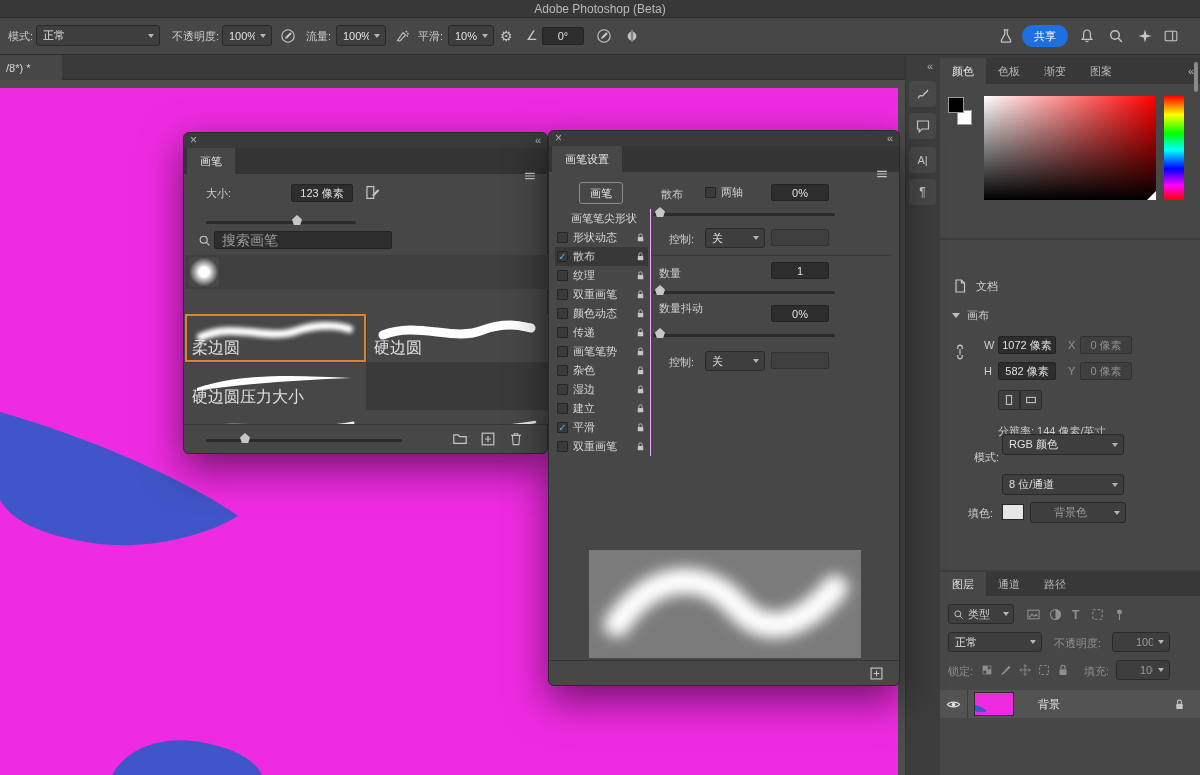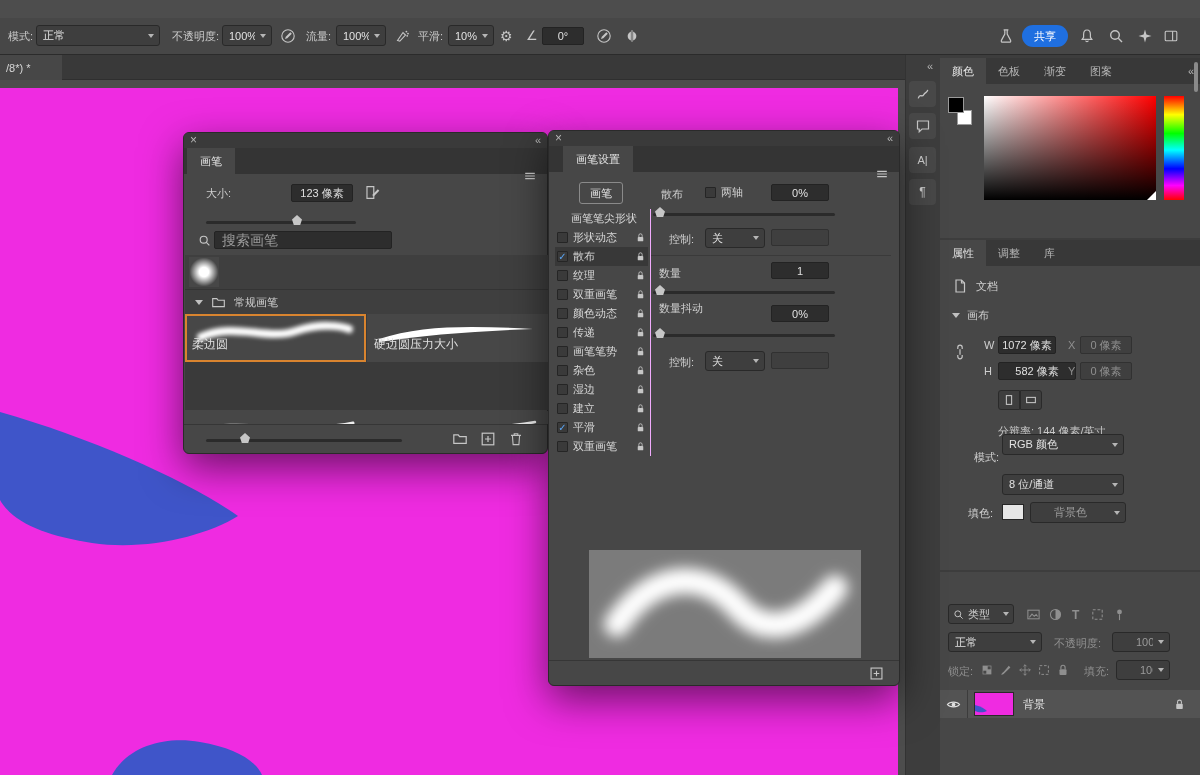--- a/index.html
+++ b/index.html
@@ -67,21 +67,21 @@
   .bs-row { height:19px; display:flex; align-items:center; gap:5px; padding-left:2px; position:relative; }
   .bs-row.sel { background:#383838; }
   .bs-row .lock { margin-left:auto; margin-right:2px; }
   .bs-label { color:#d6d6d6; white-space:nowrap; }
 
   
   .grid { position:absolute; left:1px; top:181px; width:363px; height:96px;
     display:grid; grid-template-columns:181px 181px; grid-template-rows:48px 48px; gap:1px; background:#3a3a3a; }
   .tile { background:#474747; position:relative; overflow:hidden; }
   .tile.sel { outline:2px solid #d9842f; outline-offset:-2px; }
-  .tile .tname { position:absolute; left:7px; bottom:9px; font-size:12px; color:#e0e0e0; }
+  .tile .tname { position:absolute; left:7px; bottom:3px; font-size:16px; color:#e0e0e0; }
 
   input.search { width:100%; height:100%; background:transparent; border:none; outline:none;
     color:#ddd; font-family:inherit; font-size:14px; padding-left:4px; }
   input.search::placeholder { color:#9a9a9a; }
   .searchbox { position:absolute; background:#2d2d2d; border:1px solid #232323; border-radius:2px;
     display:flex; align-items:center; padding-left:3px; }
 
   .share-btn { position:absolute; background:#1f6fe0; color:#fff; border-radius:11px;
     display:flex; align-items:center; justify-content:center; font-size:11px; }
   .menu-ic { position:absolute; }
@@ -193,20 +193,23 @@
         <rect x="5" y="3" width="6" height="10" fill="none" stroke="currentColor" stroke-width="1.2"></rect>
       </symbol>
     <symbol id="i-landscape" viewBox="0 0 16 16">
         <rect x="3" y="5" width="10" height="6" fill="none" stroke="currentColor" stroke-width="1.2"></rect>
       </symbol>
   </defs>
 </svg>
 
 <div class="app">
 
+  <div class="titlebar">
+    <span>Adobe Photoshop (Beta)</span>
+  </div>
 
   <div class="optbar">
     <span class="optlbl" style="left:8px">模式:</span>
     <div class="dd" style="left:36px; top:7px; width:124px">
       <span class="txt">正常</span>
         <span class="caret"></span>
     </div>
     <span class="optlbl" style="left:172px">不透明度:</span>
     <div class="dd" style="left:222px; top:7px; width:50px">
       <span class="txt">100%</span>
@@ -317,50 +320,39 @@
       <div class="abs" style="left:44px; top:12px; width:172px; height:104px;
         background-image:linear-gradient(to top, #000, rgba(0,0,0,0)), linear-gradient(to right, #fff, #f00)">
         <div class="abs" style="right:0; bottom:0; width:0; height:0; border-right:9px solid #fff; border-top:9px solid transparent"></div>
       </div>
       <div class="abs" style="left:224px; top:12px; width:20px; height:104px;
         background:linear-gradient(to bottom, #f00, #ff0 18%, #0f0 36%, #0ff 52%, #00f 70%, #f0f 86%, #f00)"></div>
     </div>
   </div>
 
   <div class="dpanel" style="left:940px; top:240px; width:260px; height:330px">
-    <div class="dtabs" style="height:26px">
-      <div class="dtab active">
-          <span>属性</span>
-        </div>
-      <div class="dtab">
-          <span>调整</span>
-        </div>
-      <div class="dtab">
-          <span>库</span>
-        </div>
-    </div>
     <div class="abs flex" style="left:12px; top:38px; gap:8px">
       <svg class="ic icon" width="16" height="16">
           <use href="#i-doc"></use>
         </svg>
       <span>文档</span>
     </div>
     <div class="abs flex" style="left:12px; top:68px; gap:7px">
       <span class="tri-down"></span>
       <span>画布</span>
     </div>
     <svg class="ic icon abs" width="16" height="16" style="left:12px; top:104px">
         <use href="#i-link"></use>
       </svg>
     <span class="abs" style="left:44px; top:99px">W</span>
     <div class="vfield" style="left:58px; top:96px; width:58px">1072 像素</div>
     <span class="abs dimicon" style="left:128px; top:99px">X</span>
     <div class="vfield dim" style="left:140px; top:96px; width:52px">0 像素</div>
     <span class="abs" style="left:44px; top:125px">H</span>
-    <div class="vfield" style="left:58px; top:122px; width:78px">582 像素</div>
+    <div class="vfield" style="left:58px; top:122px; width:58px">582 像素</div>
     <span class="abs dimicon" style="left:128px; top:125px">Y</span>
     <div class="vfield dim" style="left:140px; top:122px; width:52px">0 像素</div>
     <div class="abs flex" style="left:58px; top:150px; width:22px; height:20px; background:#3e3e3e; border:1px solid #2a2a2a; border-radius:3px 0 0 3px; justify-content:center">
       <svg class="ic icon" width="14" height="14">
           <use href="#i-portrait"></use>
         </svg>
     </div>
     <div class="abs flex" style="left:80px; top:150px; width:22px; height:20px; background:#3e3e3e; border:1px solid #2a2a2a; border-radius:0 3px 3px 0; justify-content:center">
       <svg class="ic icon" width="14" height="14">
           <use href="#i-landscape"></use>
@@ -378,20 +370,31 @@
     </div>
     <span class="abs" style="left:28px; top:266px">填色:</span>
     <div class="abs" style="left:62px; top:264px; width:22px; height:16px; background:#e6e6e6; border:1px solid #262626"></div>
     <div class="dd dim" style="left:90px; top:262px; width:96px">
       <span class="txt">背景色</span>
         <span class="caret"></span>
     </div>
   </div>
 
   <div class="dpanel" style="left:940px; top:572px; width:260px; height:203px">
+    <div class="dtabs" style="height:24px">
+      <div class="dtab active">
+          <span>图层</span>
+        </div>
+      <div class="dtab">
+          <span>通道</span>
+        </div>
+      <div class="dtab">
+          <span>路径</span>
+        </div>
+    </div>
 
     <div class="abs flex" style="left:8px; top:32px; width:66px; height:20px; background:#3e3e3e; border:1px solid #292929; border-radius:3px; padding:0 4px; gap:4px">
       <svg class="ic icon" width="11" height="11">
           <use href="#i-search"></use>
         </svg>
       <span style="color:#cfcfcf">类型</span>
       <span class="caret" style="margin-left:auto"></span>
     </div>
     <svg class="ic dimicon abs" width="15" height="15" style="left:86px; top:35px">
         <use href="#i-img"></use>
@@ -443,21 +446,21 @@
       <div class="flex" style="width:28px; height:28px; justify-content:center; border-right:1px solid #3c3c3c">
         <svg class="ic" style="color:#e0e0e0" width="15" height="15">
             <use href="#i-eye"></use>
           </svg>
       </div>
       <div style="width:40px; height:24px; margin-left:6px; border:1px solid #2a2a2a; position:relative; background:#ef2be1; overflow:hidden">
         <svg width="40" height="24" viewBox="0 0 40 24">
           <path d="M0 12 C 6 13.5, 10 16, 12 18 C 9 19.5, 4 20, 0 18 Z" fill="#3f55c9"></path>
         </svg>
       </div>
-      <span style="margin-left:9px; color:#e2e2e2">背景</span>
+      <span style="margin-left:24px; color:#e2e2e2">背景</span>
       <svg class="ic icon" style="margin-left:auto; margin-right:14px" width="13" height="13">
           <use href="#i-lock"></use>
         </svg>
     </div>
   </div>
 
   <div class="abs" style="left:1194px; top:62px; width:4px; height:30px; background:#8a8a8a; border-radius:2px"></div>
 
   <div class="fpanel" style="left:183px; top:132px; width:365px; height:322px; z-index:20">
     <div class="ftitle">
@@ -488,41 +491,40 @@
       </svg>
     <div class="searchbox" style="left:30px; top:98px; width:178px; height:18px">
       <input class="search" placeholder="搜索画笔" style="">
     </div>
 
     <div class="abs" style="left:1px; top:122px; width:363px; height:34px; background:#3f3f3f">
       <div class="abs" style="left:4px; top:2px; width:30px; height:30px; background:#474747;
         background-image:radial-gradient(circle, #ffffff 0%, #ffffff 22%, rgba(255,255,255,0) 68%)"></div>
     </div>
 
-    <div class="abs flex" style="left:1px; top:156px; width:363px; height:25px; background:#3f3f3f; border-top:1px solid #343434; gap:8px; padding-left:10px">
-      <span class="tri-down"></span>
-      <svg class="ic icon" width="15" height="15">
-          <use href="#i-folder"></use>
-        </svg>
-      <span>常规画笔</span>
-    </div>
 
     <div class="grid">
       <div class="tile sel">
         <svg width="168" height="30" viewBox="0 0 168 30" style="margin:2px 0 0 6px">
           <defs>
               <filter id="fb1" x="-20%" y="-60%" width="140%" height="220%">
                 <feGaussianBlur stdDeviation="2.3"></feGaussianBlur>
               </filter>
             </defs>
           <path d="M10 21 C 45 6, 75 25, 105 15 C 130 7, 150 10, 158 13" stroke="#fff" stroke-width="8" fill="none" stroke-linecap="round" filter="url(#fb1)"></path>
         </svg>
         <span class="tname">柔边圆</span>
       </div>
       <div class="tile">
+        <svg width="168" height="30" viewBox="0 0 168 30" style="margin:2px 0 0 6px">
+          <path d="M10 19 C 45 5, 80 26, 110 14 C 135 5, 152 11, 158 12" stroke="#fff" stroke-width="9" fill="none" stroke-linecap="round"></path>
+        </svg>
+        <span class="tname">硬边圆</span>
+      </div>
+      <div class="tile">
         <svg width="168" height="30" viewBox="0 0 168 30" style="margin:4px 0 0 6px">
           <path d="M6 21 C 50 6, 105 8, 160 11 C 105 13, 50 17, 6 24 Z" fill="#fff"></path>
         </svg>
         <span class="tname">硬边圆压力大小</span>
       </div>
     </div>
 
     <div class="abs" style="left:1px; top:278px; width:363px; height:13px; overflow:hidden; background:#474747">
       <svg width="181" height="26" viewBox="0 0 181 26" style="position:absolute; left:0; top:0">
         <path d="M12 18 C 50 8, 120 22, 168 12" stroke="#fff" stroke-width="3" fill="none" stroke-linecap="round" opacity=".9"></path>
@@ -547,21 +549,21 @@
         </svg>
     </div>
   </div>
 
   <div class="fpanel" style="left:548px; top:130px; width:352px; height:556px; z-index:21">
     <div class="ftitle">
       <span class="closex">×</span>
       <span class="collapse">«</span>
     </div>
     <div class="ftabs">
-      <div class="ftab" style="margin-left:14px">
+      <div class="ftab" style="margin-left:3px">
           <span>画笔设置</span>
         </div>
       <svg class="ic icon menu-ic" style="right:10px; top:21px" width="14" height="14">
           <use href="#i-menu"></use>
         </svg>
     </div>
 
     <div class="abs flex" style="left:30px; top:51px; width:44px; height:22px; border:1px solid #8a8a8a; border-radius:3px; justify-content:center; color:#e2e2e2">
       <span>画笔</span>
     </div>

